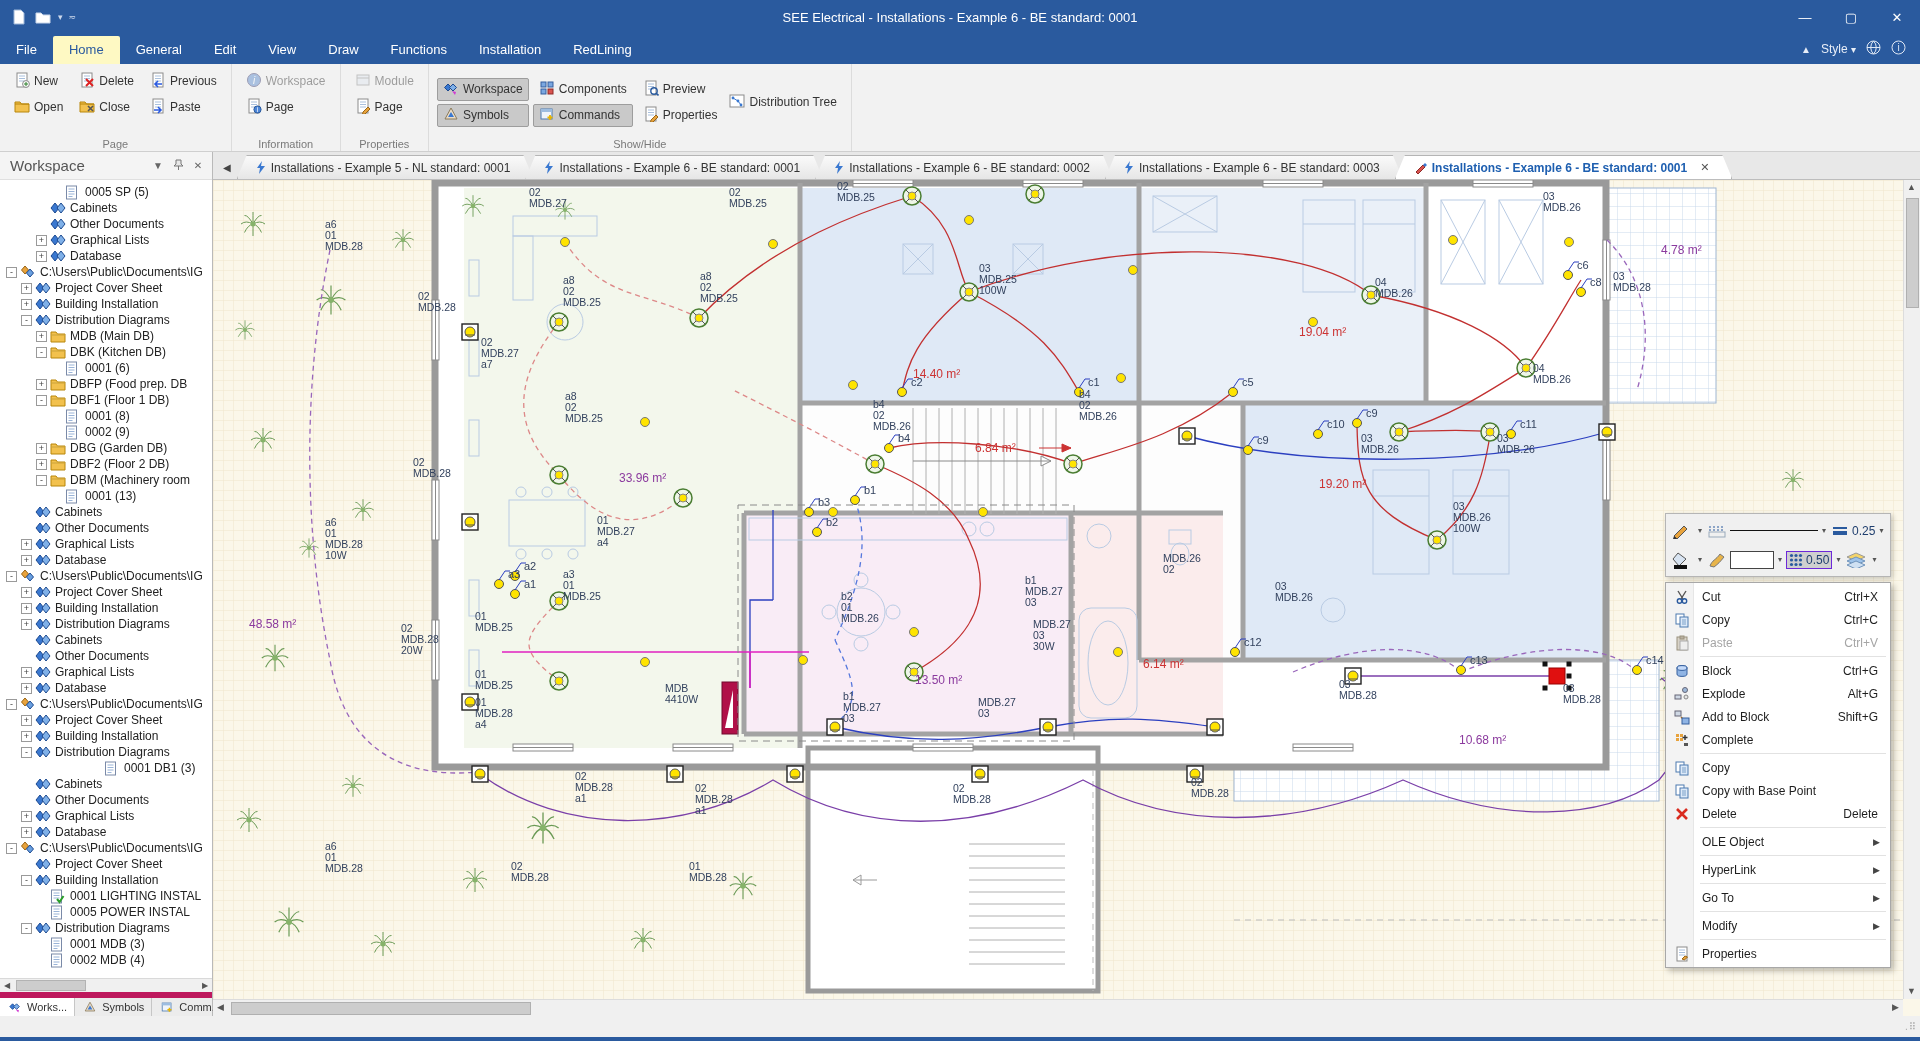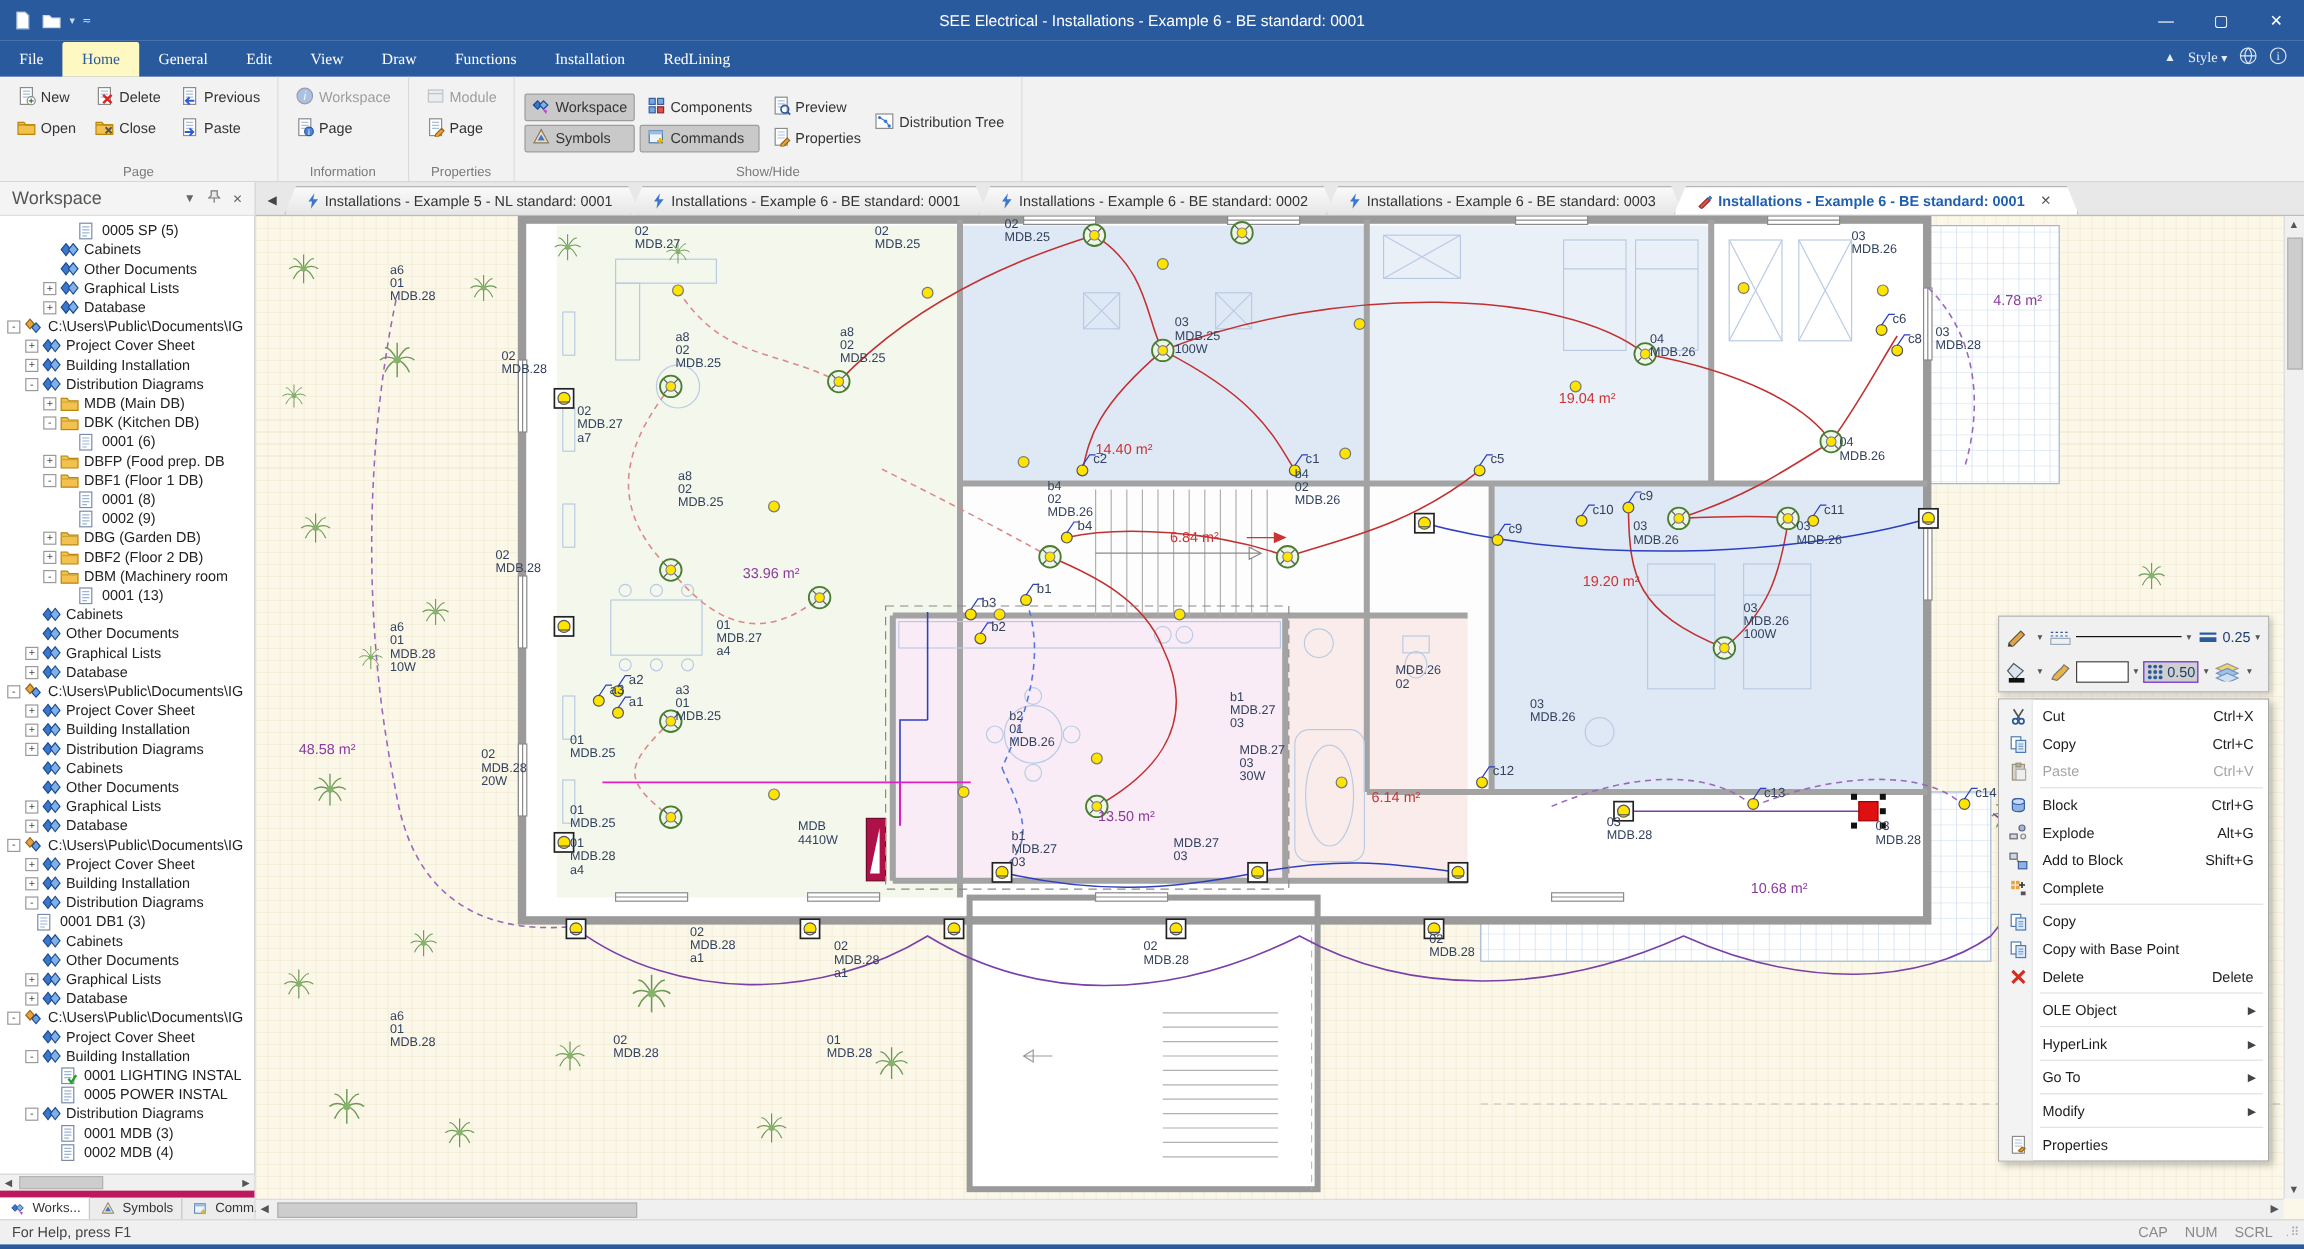--- a/index.html
+++ b/index.html
@@ -9,21 +9,21 @@
   
   #titlebar { position:absolute; left:0; top:0; width:1920px; height:34px; background:#2a5a9e; display:flex; align-items:center; color:#fff; }
   #qat { display:flex; align-items:center; gap:6px; padding-left:10px; }
   .qat-ic { width:18px; height:18px; display:flex; align-items:center; justify-content:center; }
   .qat-caret { font-size:9px; color:#cdd9ec; }
   #win-title { position:absolute; left:0; right:0; text-align:center; font-size:13px; color:#ffffff; pointer-events:none; }
   #win-btns { margin-left:auto; display:flex; height:34px; }
   .win-btn { width:46px; height:34px; display:flex; align-items:center; justify-content:center; font-size:13px; color:#fff; }
 
   
-  #menubar { position:absolute; left:0; top:34px; width:1920px; height:30px; background:#2a5a9e; display:flex; align-items:flex-end;font-family:Liberation Serif, serif; }
+  #menubar { position:absolute; left:0; top:34px; width:1920px; height:30px; background:#2a5a9e; display:flex; align-items:flex-end; }
   .menu-tab { padding:6px 16px 7px 16px; font-size:13px; color:#ffffff; cursor:default; }
   .menu-tab.active { background:#fef9c3; color:#2a5a9e; border-radius:2px 2px 0 0; }
   #menubar-right { margin-left:auto; display:flex; align-items:center; gap:10px; padding:0 14px 6px 0; color:#e8eef8; font-size:12px; }
   #menubar-right .mini { font-size:10px; }
 
   
   #ribbon { position:absolute; left:0; top:64px; width:1920px; height:88px; background:#f2f2f2; border-bottom:1px solid #cfcfcf; display:flex; }
   .rgroup { position:relative; display:flex; flex-direction:column; padding:5px 8px 16px 8px; border-right:1px solid #dcdcdc; }
   .rgroup-label { position:absolute; bottom:1px; left:0; right:0; text-align:center; font-size:11px; color:#7a7a7a; }
   .rgrid { display:grid; grid-auto-flow:column; grid-template-rows:24px 24px; gap:2px 4px; align-items:center; }
@@ -678,21 +678,21 @@
           <div class="trow" style="padding-left: 21px;">
             <span class="texp">-</span>
             <span class="tico">
               <svg width="17" height="13">
                 <path d="M5 1 l4 5 -4 5 -4-5z" fill="#3a78d0" stroke="#1d4a90"></path>
                 <path d="M11 1 l4 5 -4 5 -4-5z" fill="#7fb0e8" stroke="#1d4a90"></path>
               </svg>
             </span>
             <span class="tlabel">Distribution Diagrams</span>
           </div>
-          <div class="trow" style="padding-left: 16px;">
+          <div class="trow" style="padding-left: 46px; margin-left: 44px;">
             <span class="texp none"></span>
             <span class="tico">
               <svg width="14" height="15">
                 <rect x="1.5" y="1" width="10" height="13" fill="#fff" stroke="#7a8aa8"></rect>
                 <path d="M3.5 4h6M3.5 6.5h6M3.5 9h6M3.5 11.5h4" stroke="#9ab4d8"></path>
               </svg>
             </span>
             <span class="tlabel">0001 DB1 (3)</span>
           </div>
           <div class="trow" style="padding-left: 21px;">
@@ -1871,24 +1871,16 @@
               <rect x="3" y="1" width="10" height="14" fill="#fff" stroke="#8b8b8b"></rect>
               <path d="M5 4h6M5 6.5h6M5 9h6" stroke="#a9c0dd" fill="none"></path>
               <path d="M8 13 l3-3 2.5 1 -3 3z" fill="#e8a33d" stroke="#996515"></path>
             </svg>
           </span>
           <span class="cm-label">Properties</span>
         </div>
       </div>
 </div>
 
-<div id="statusbar">
-  <span class="l">For Help, press F1</span>
-  <span class="r" id="status-flags">
-        <span>CAP</span>
-        <span>NUM</span>
-        <span>SCRL</span>
-      </span>
-</div>
 <div id="grip">.⠿</div>
 <div id="bottomedge"></div>
 
 </div>
 
 </body></html>

